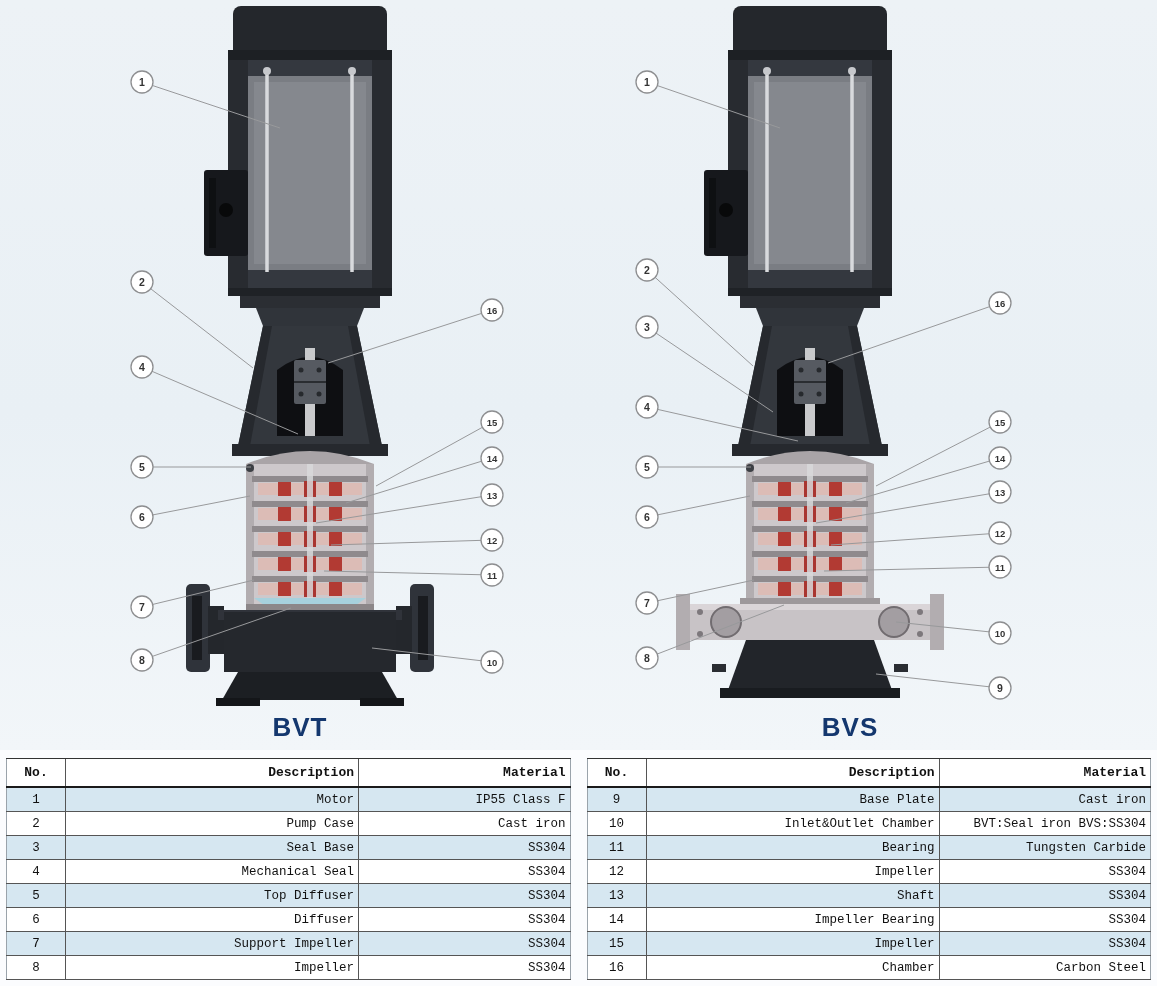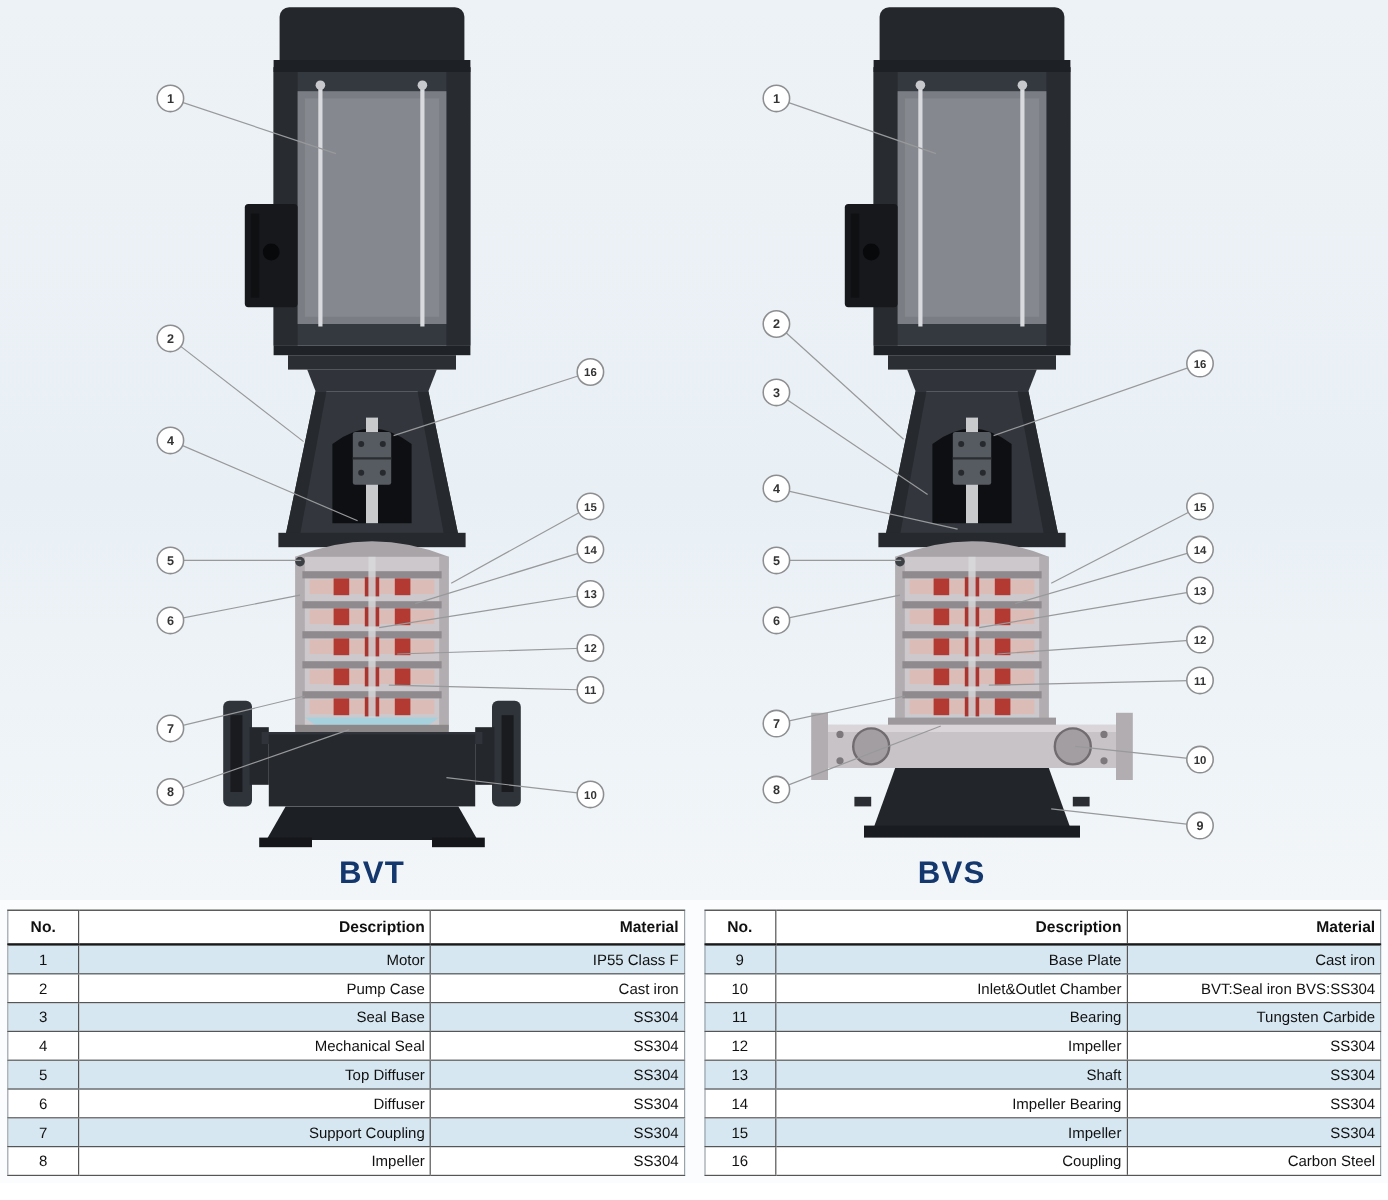--- a/index.html
+++ b/index.html
@@ -11,21 +11,21 @@
   .diagram-area{
     position:relative;width:1157px;height:750px;
     background:linear-gradient(180deg,#edf2f6 0%,#e9f0f5 55%,#f2f6f9 100%);
   }
   .pump-label{
     position:absolute;top:712px;transform:translateX(-50%);
     font-size:26px;font-weight:bold;letter-spacing:1px;
     color:var(--accent,#14376e);
   }
   .tables{
-    display:flex;gap:16px;padding:8px 6px 6px 6px;background:#fbfcfe;
+    display:flex;gap:16px;padding:8px 6px 6px 6px;background:#fbfcfe;font-family:Liberation Mono, monospace;
   }
   table{
     border-collapse:collapse;flex:1;font-size:12.5px;color:#111;
     background:#fff;border:1px solid #9aa3ab;
   }
   th{
     font-weight:bold;font-size:13px;padding:6px 4px;text-align:center;
     border-top:1.5px solid #333;border-bottom:2px solid #1a1a1a;background:#fff;
   }
   td{
@@ -345,22 +345,22 @@
           <g>
             <circle cx="1000" cy="633" r="11" fill="#ffffff" stroke="#8d8e90" stroke-width="1.3"></circle>
             <text x="1000" y="636.5" text-anchor="middle" font-size="9.5" font-weight="bold" fill="#333" font-family="&quot;Liberation Sans&quot;, sans-serif">10</text>
           </g>
           <g>
             <circle cx="1000" cy="688" r="11" fill="#ffffff" stroke="#8d8e90" stroke-width="1.3"></circle>
             <text x="1000" y="691.5" text-anchor="middle" font-size="10.5" font-weight="bold" fill="#333" font-family="&quot;Liberation Sans&quot;, sans-serif">9</text>
           </g>
         </g>
       </svg>
-    <div class="pump-label" style="left:310px">BVT</div>
-    <div class="pump-label" style="left:793px">BVS</div>
+    <div class="pump-label" style="left:300px">BVT</div>
+    <div class="pump-label" style="left:850px">BVS</div>
   </div>
 
   <div class="tables">
     <table id="table-0">
         <thead>
           <tr>
             <th>No.</th>
             <th>Description</th>
             <th>Material</th>
           </tr>
@@ -391,21 +391,21 @@
             <td>Top Diffuser</td>
             <td>SS304</td>
           </tr>
           <tr>
             <td>6</td>
             <td>Diffuser</td>
             <td>SS304</td>
           </tr>
           <tr>
             <td>7</td>
-            <td>Support Coupling</td>
+            <td>Support Impeller</td>
             <td>SS304</td>
           </tr>
           <tr>
             <td>8</td>
             <td>Impeller</td>
             <td>SS304</td>
           </tr>
         </tbody>
       </table>
     <table id="table-1">
@@ -447,20 +447,20 @@
             <td>Impeller Bearing</td>
             <td>SS304</td>
           </tr>
           <tr>
             <td>15</td>
             <td>Impeller</td>
             <td>SS304</td>
           </tr>
           <tr>
             <td>16</td>
-            <td>Coupling</td>
+            <td>Chamber</td>
             <td>Carbon Steel</td>
           </tr>
         </tbody>
       </table>
   </div>
 
 </div>
 
 </body></html>

